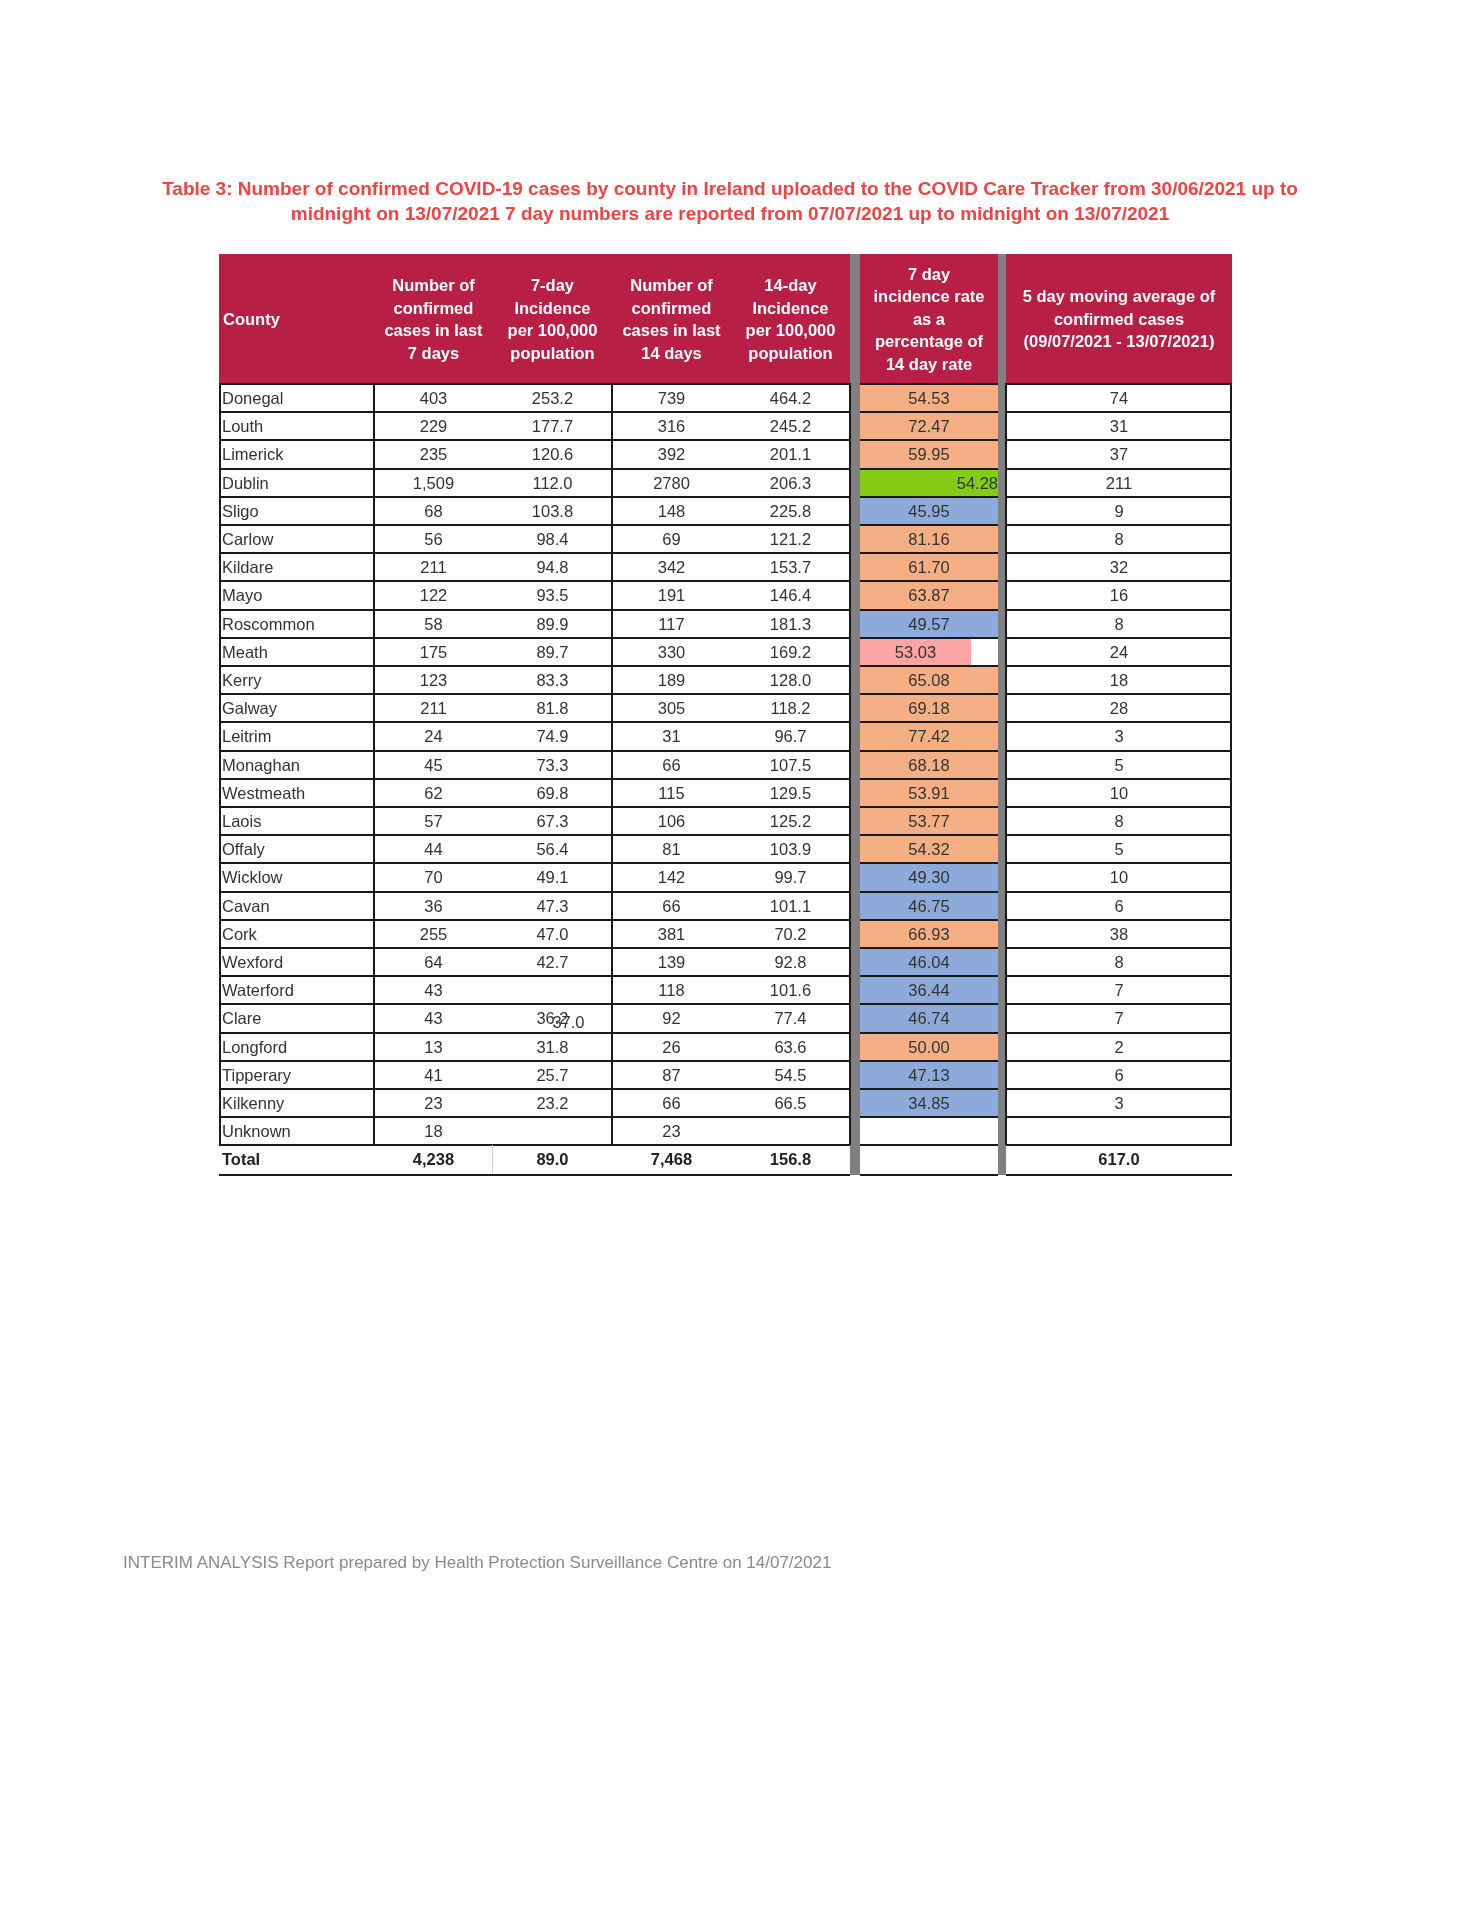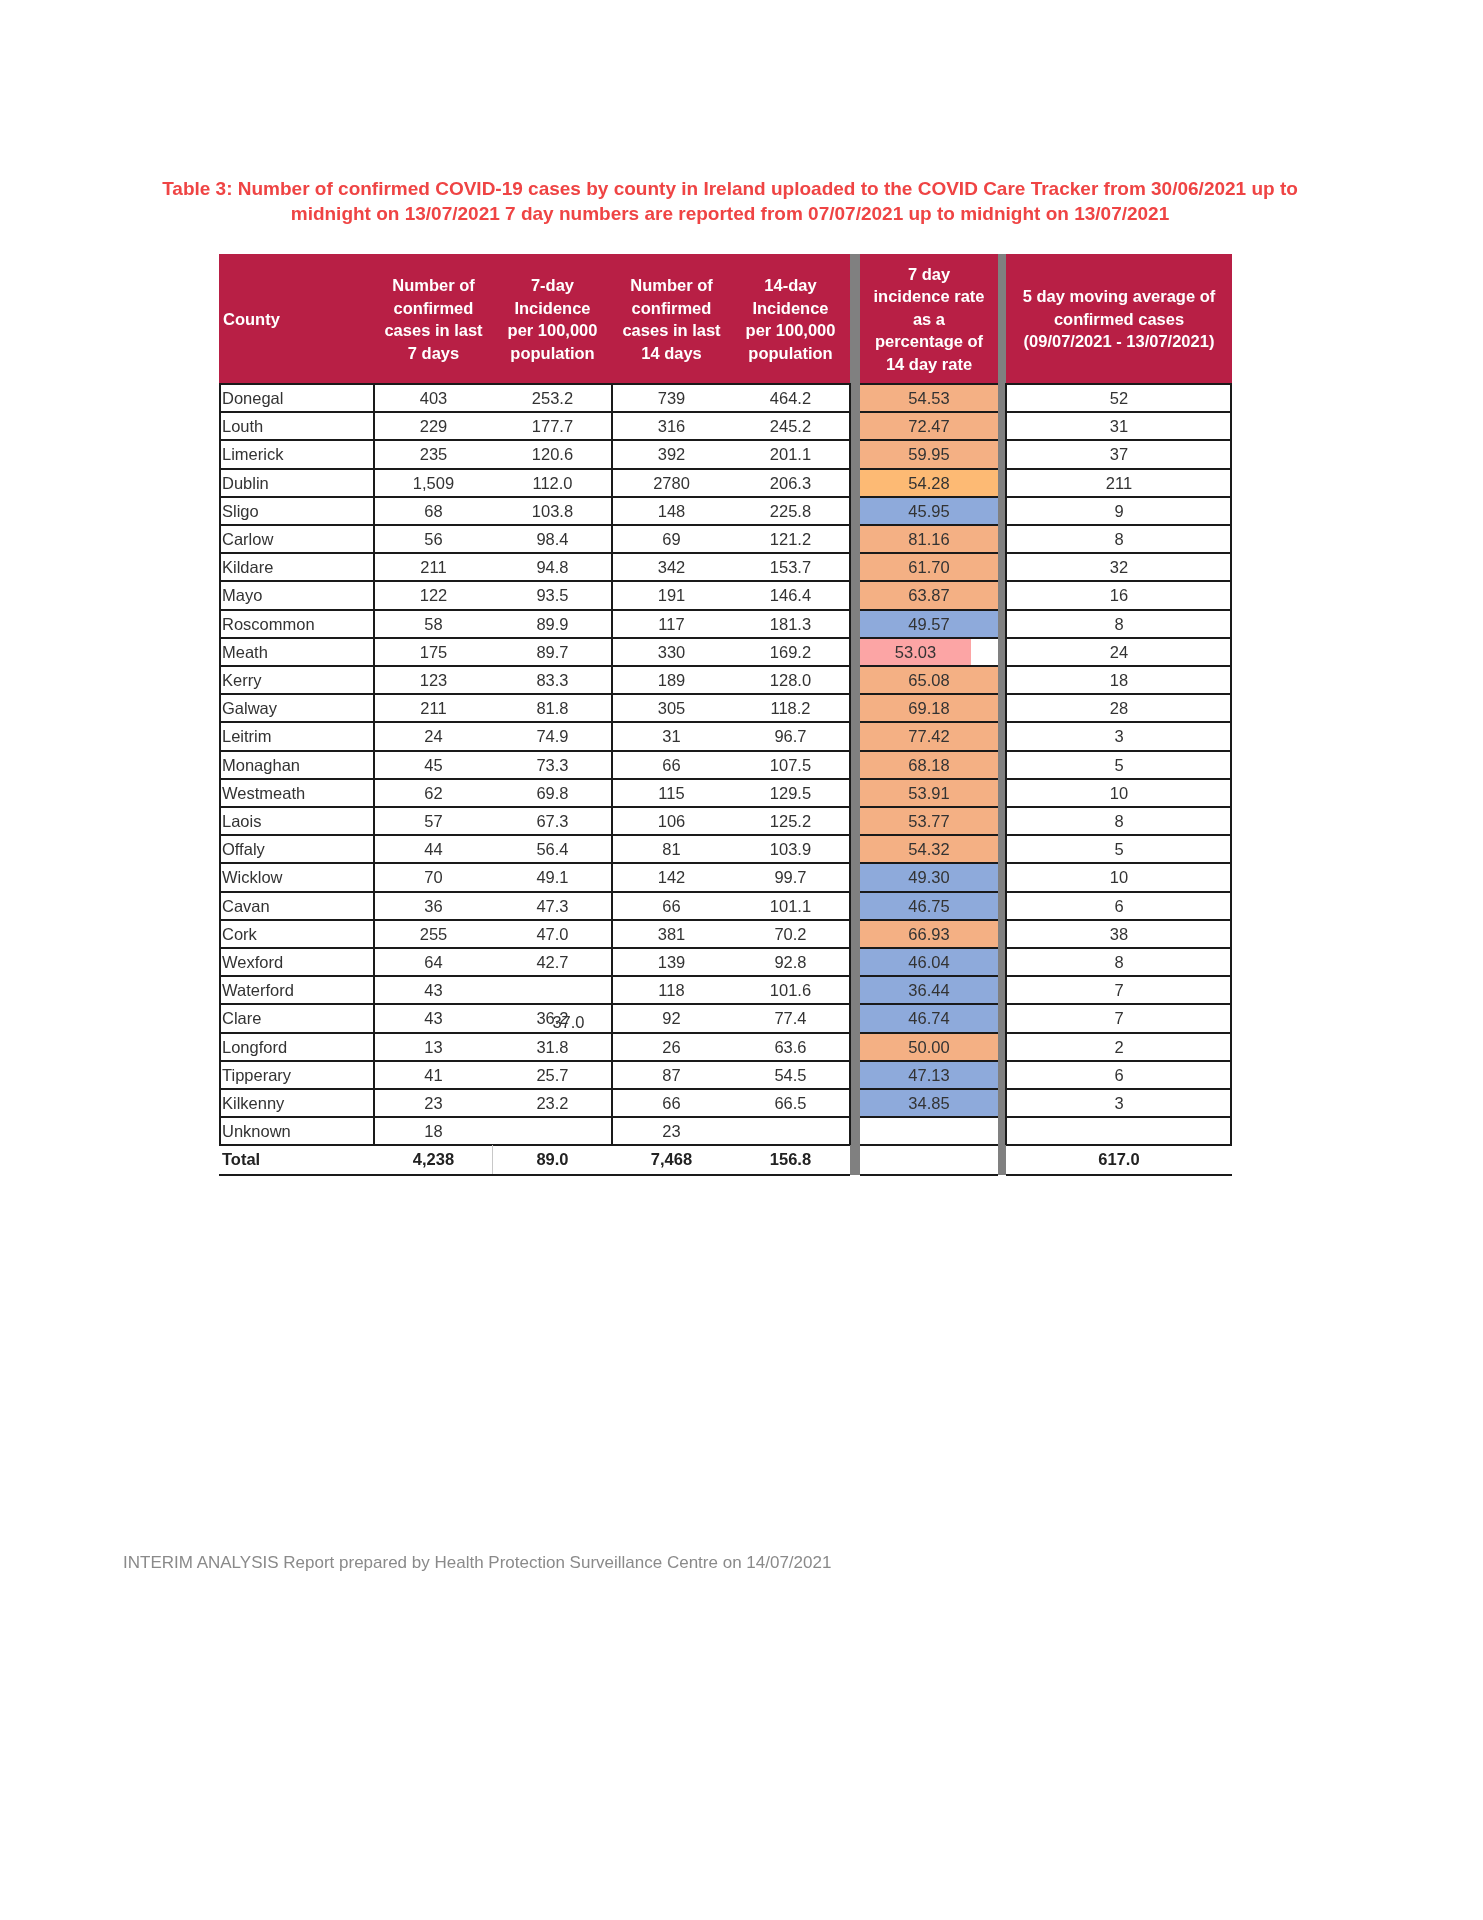--- a/index.html
+++ b/index.html
@@ -55,21 +55,21 @@
   <div class="gbar" style="left:631px;top:0;width:10px;height:921px;"></div>
   <div class="gbar" style="left:779px;top:0;width:8px;height:921px;"></div>
   <div id="rows">
       <div class="row" style="top: 130px; width: 1013px;">
         <div class="cell name" style="left: 0px; width: 155px;">Donegal</div>
         <div class="cell" style="left: 155px; width: 119px;">403</div>
         <div class="cell" style="left: 274px; width: 119px;">253.2</div>
         <div class="cell" style="left: 393px; width: 119px;">739</div>
         <div class="cell" style="left: 512px; width: 119px;">464.2</div>
         <div class="cell" style="left: 641px; width: 138px; background: rgb(244, 176, 132);">54.53</div>
-        <div class="cell" style="left: 787px; width: 226px;">52</div>
+        <div class="cell" style="left: 787px; width: 226px;">74</div>
       </div>
       <div class="row" style="top: 158.2px; width: 1013px;">
         <div class="cell name" style="left: 0px; width: 155px;">Louth</div>
         <div class="cell" style="left: 155px; width: 119px;">229</div>
         <div class="cell" style="left: 274px; width: 119px;">177.7</div>
         <div class="cell" style="left: 393px; width: 119px;">316</div>
         <div class="cell" style="left: 512px; width: 119px;">245.2</div>
         <div class="cell" style="left: 641px; width: 138px; background: rgb(244, 176, 132);">72.47</div>
         <div class="cell" style="left: 787px; width: 226px;">31</div>
       </div>
@@ -81,21 +81,21 @@
         <div class="cell" style="left: 512px; width: 119px;">201.1</div>
         <div class="cell" style="left: 641px; width: 138px; background: rgb(244, 176, 132);">59.95</div>
         <div class="cell" style="left: 787px; width: 226px;">37</div>
       </div>
       <div class="row" style="top: 214.6px; width: 1013px;">
         <div class="cell name" style="left: 0px; width: 155px;">Dublin</div>
         <div class="cell" style="left: 155px; width: 119px;">1,509</div>
         <div class="cell" style="left: 274px; width: 119px;">112.0</div>
         <div class="cell" style="left: 393px; width: 119px;">2780</div>
         <div class="cell" style="left: 512px; width: 119px;">206.3</div>
-        <div class="cell" style="left: 641px; width: 138px; background: #fdba74;">54.28</div>
+        <div class="cell" style="left: 641px; width: 138px; background: #84cc16; text-align: right;">54.28</div>
         <div class="cell" style="left: 787px; width: 226px;">211</div>
       </div>
       <div class="row" style="top: 242.8px; width: 1013px;">
         <div class="cell name" style="left: 0px; width: 155px;">Sligo</div>
         <div class="cell" style="left: 155px; width: 119px;">68</div>
         <div class="cell" style="left: 274px; width: 119px;">103.8</div>
         <div class="cell" style="left: 393px; width: 119px;">148</div>
         <div class="cell" style="left: 512px; width: 119px;">225.8</div>
         <div class="cell" style="left: 641px; width: 138px; background: rgb(142, 170, 219);">45.95</div>
         <div class="cell" style="left: 787px; width: 226px;">9</div>

